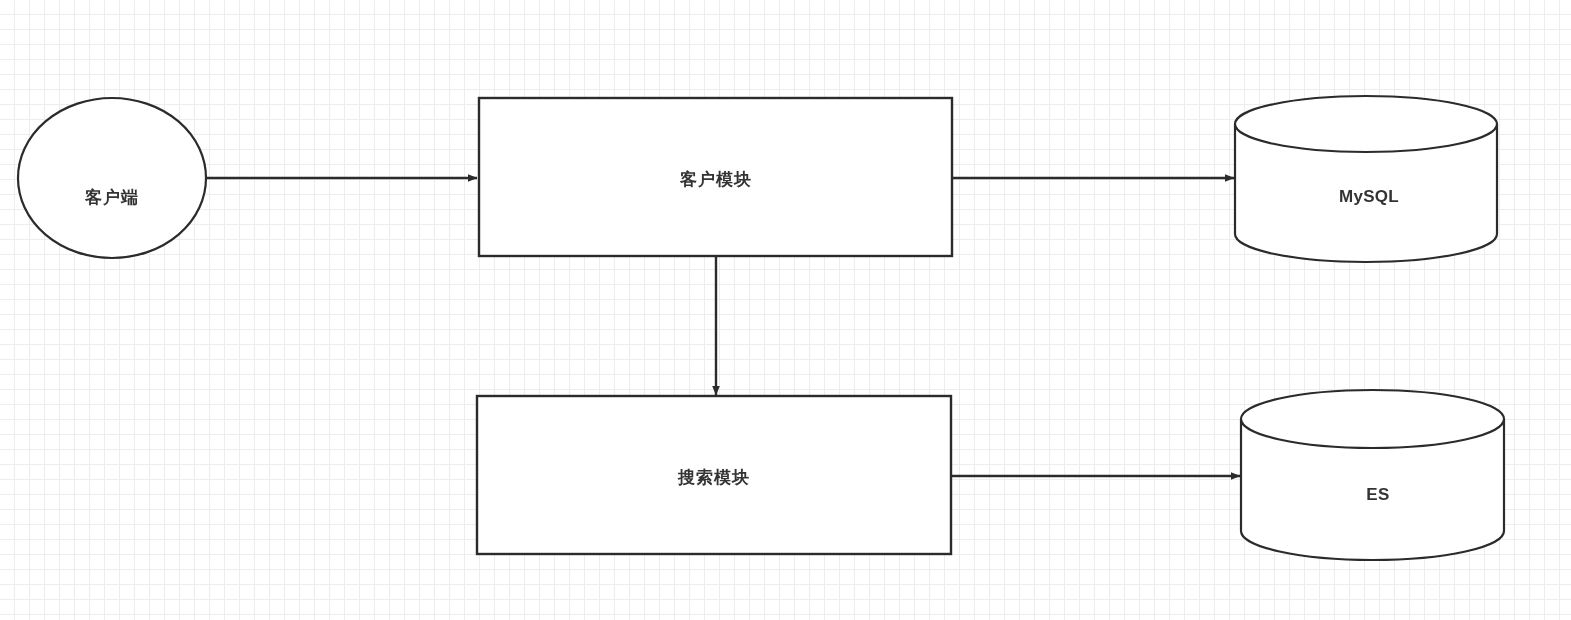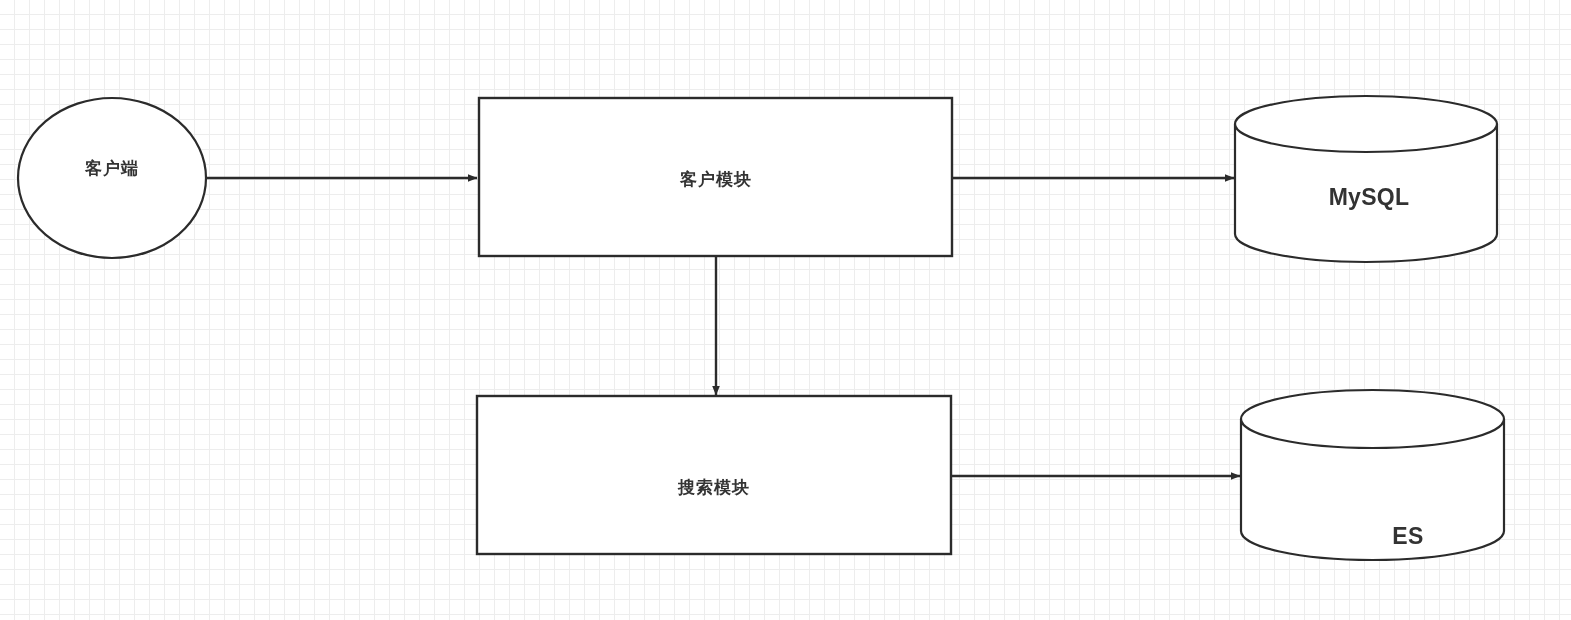--- a/index.html
+++ b/index.html
@@ -43,21 +43,21 @@
     white-space: nowrap;
     transform: translate(-50%, -50%);
     letter-spacing: 0.5px;
     user-select: none;
   }
   .label-cjk {
     font-size: 17px;
     letter-spacing: 1px;
   }
   .label-latin {
-    font-size: 23px;
+    font-size: 17px;
     letter-spacing: 0.3px;
   }
 </style>
 </head>
 <body>
 
 <div id="canvas">
 
   <svg id="diagram-svg" viewBox="0 0 1571 620" xmlns="http://www.w3.org/2000/svg">
     <defs>
@@ -84,23 +84,23 @@
 
     <line x1="207" y1="178" x2="477" y2="178" stroke="#2b2b2b" stroke-width="2.4" marker-end="url(#arrowhead)"></line>
 
     <line x1="952" y1="178" x2="1234" y2="178" stroke="#2b2b2b" stroke-width="2.4" marker-end="url(#arrowhead)"></line>
 
     <line x1="716" y1="256" x2="716" y2="395" stroke="#2b2b2b" stroke-width="2.4" marker-end="url(#arrowhead)"></line>
 
     <line x1="951" y1="476" x2="1240" y2="476" stroke="#2b2b2b" stroke-width="2.4" marker-end="url(#arrowhead)"></line>
   </svg>
 
-  <div class="node-label label-cjk" style="left:112px; top:168px;">客户端</div>
+  <div class="node-label label-cjk" style="left:112px; top:197px;">客户端</div>
 
   <div class="node-label label-cjk" style="left:716px; top:179px;text-align:center;">客户模块</div>
 
-  <div class="node-label label-cjk" style="left:714px; top:487px;">搜索模块</div>
+  <div class="node-label label-cjk" style="left:714px; top:477px;">搜索模块</div>
 
   <div class="node-label label-latin" style="left:1369px; top:197px;">MySQL</div>
 
-  <div class="node-label label-latin" style="left:1408px; top:495px;margin-top:41px;">ES</div>
+  <div class="node-label label-latin" style="left:1378px; top:495px;">ES</div>
 
 </div>
 
 </body></html>

